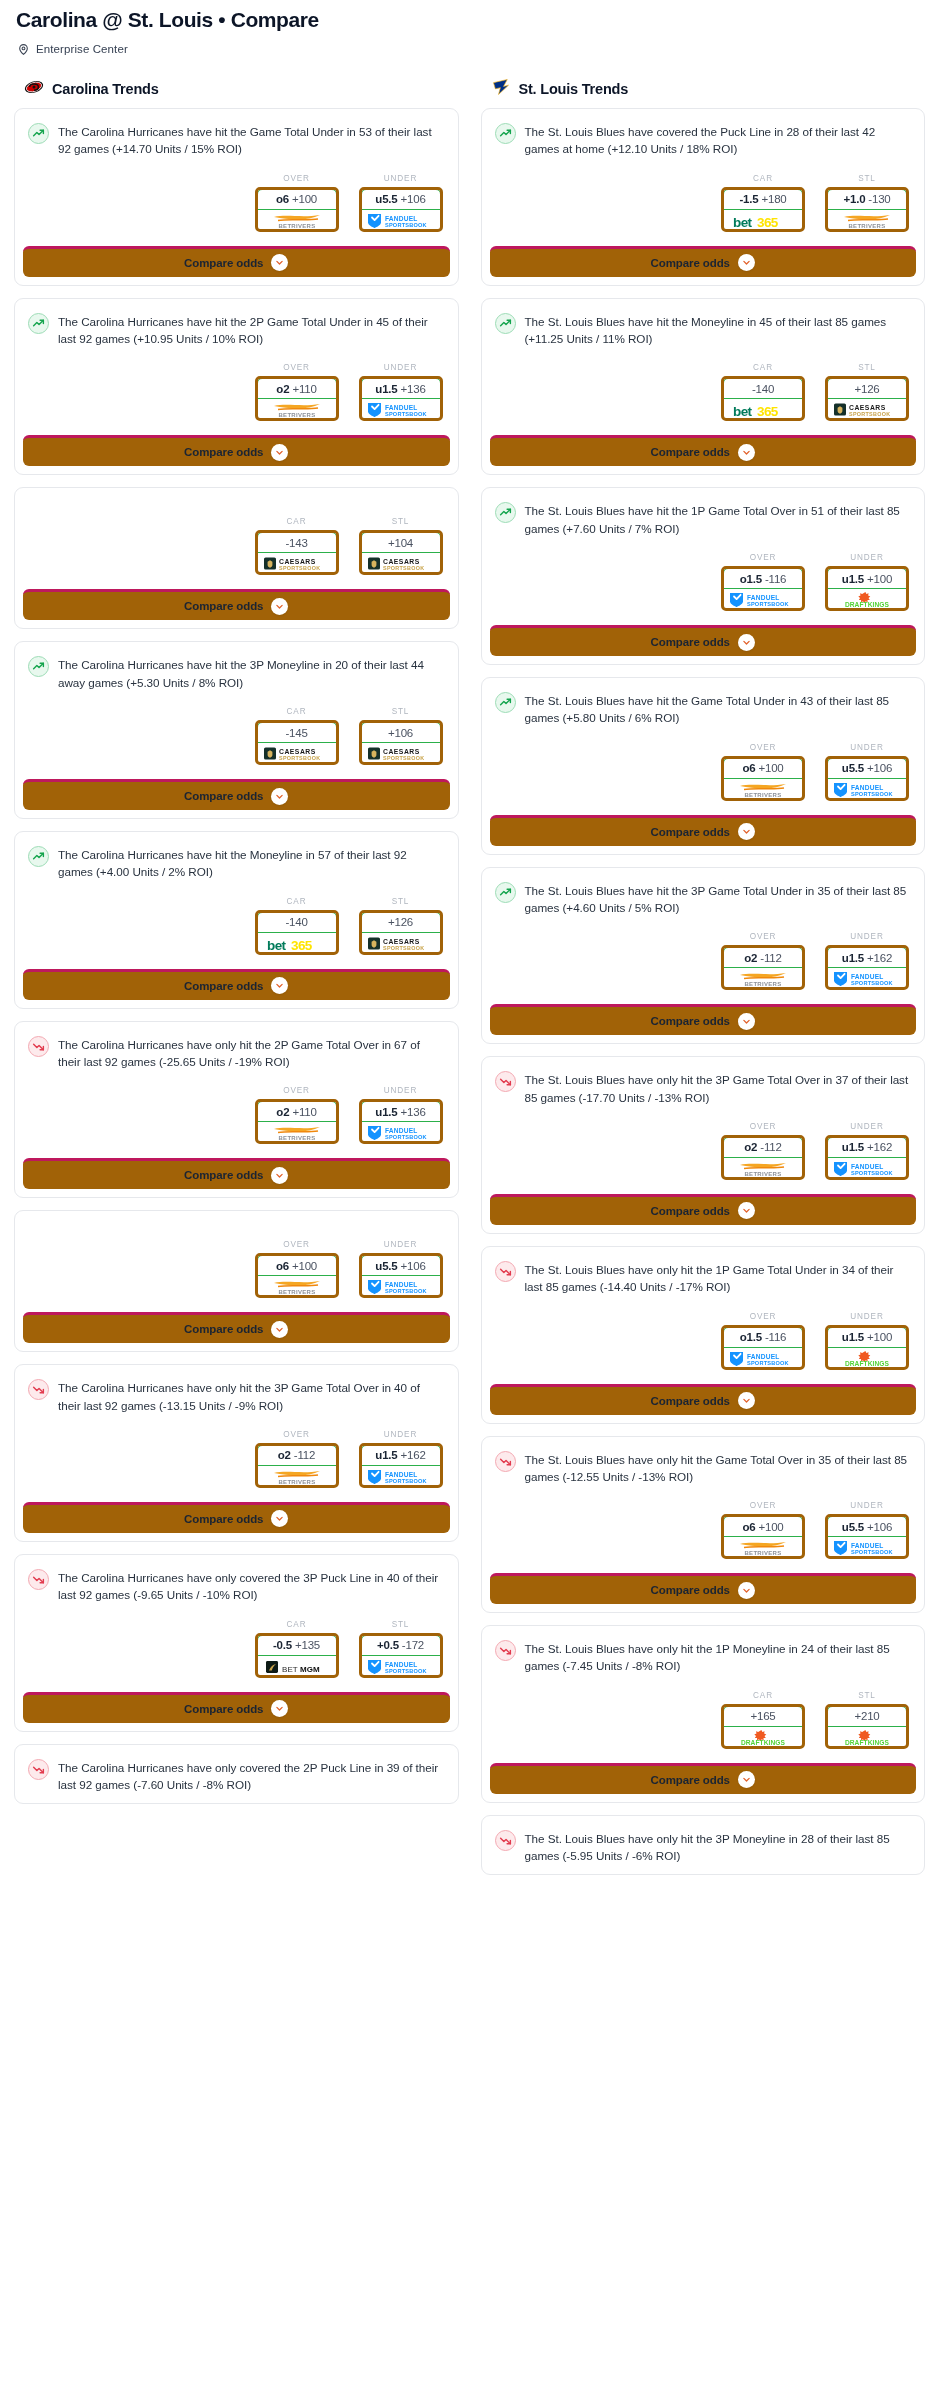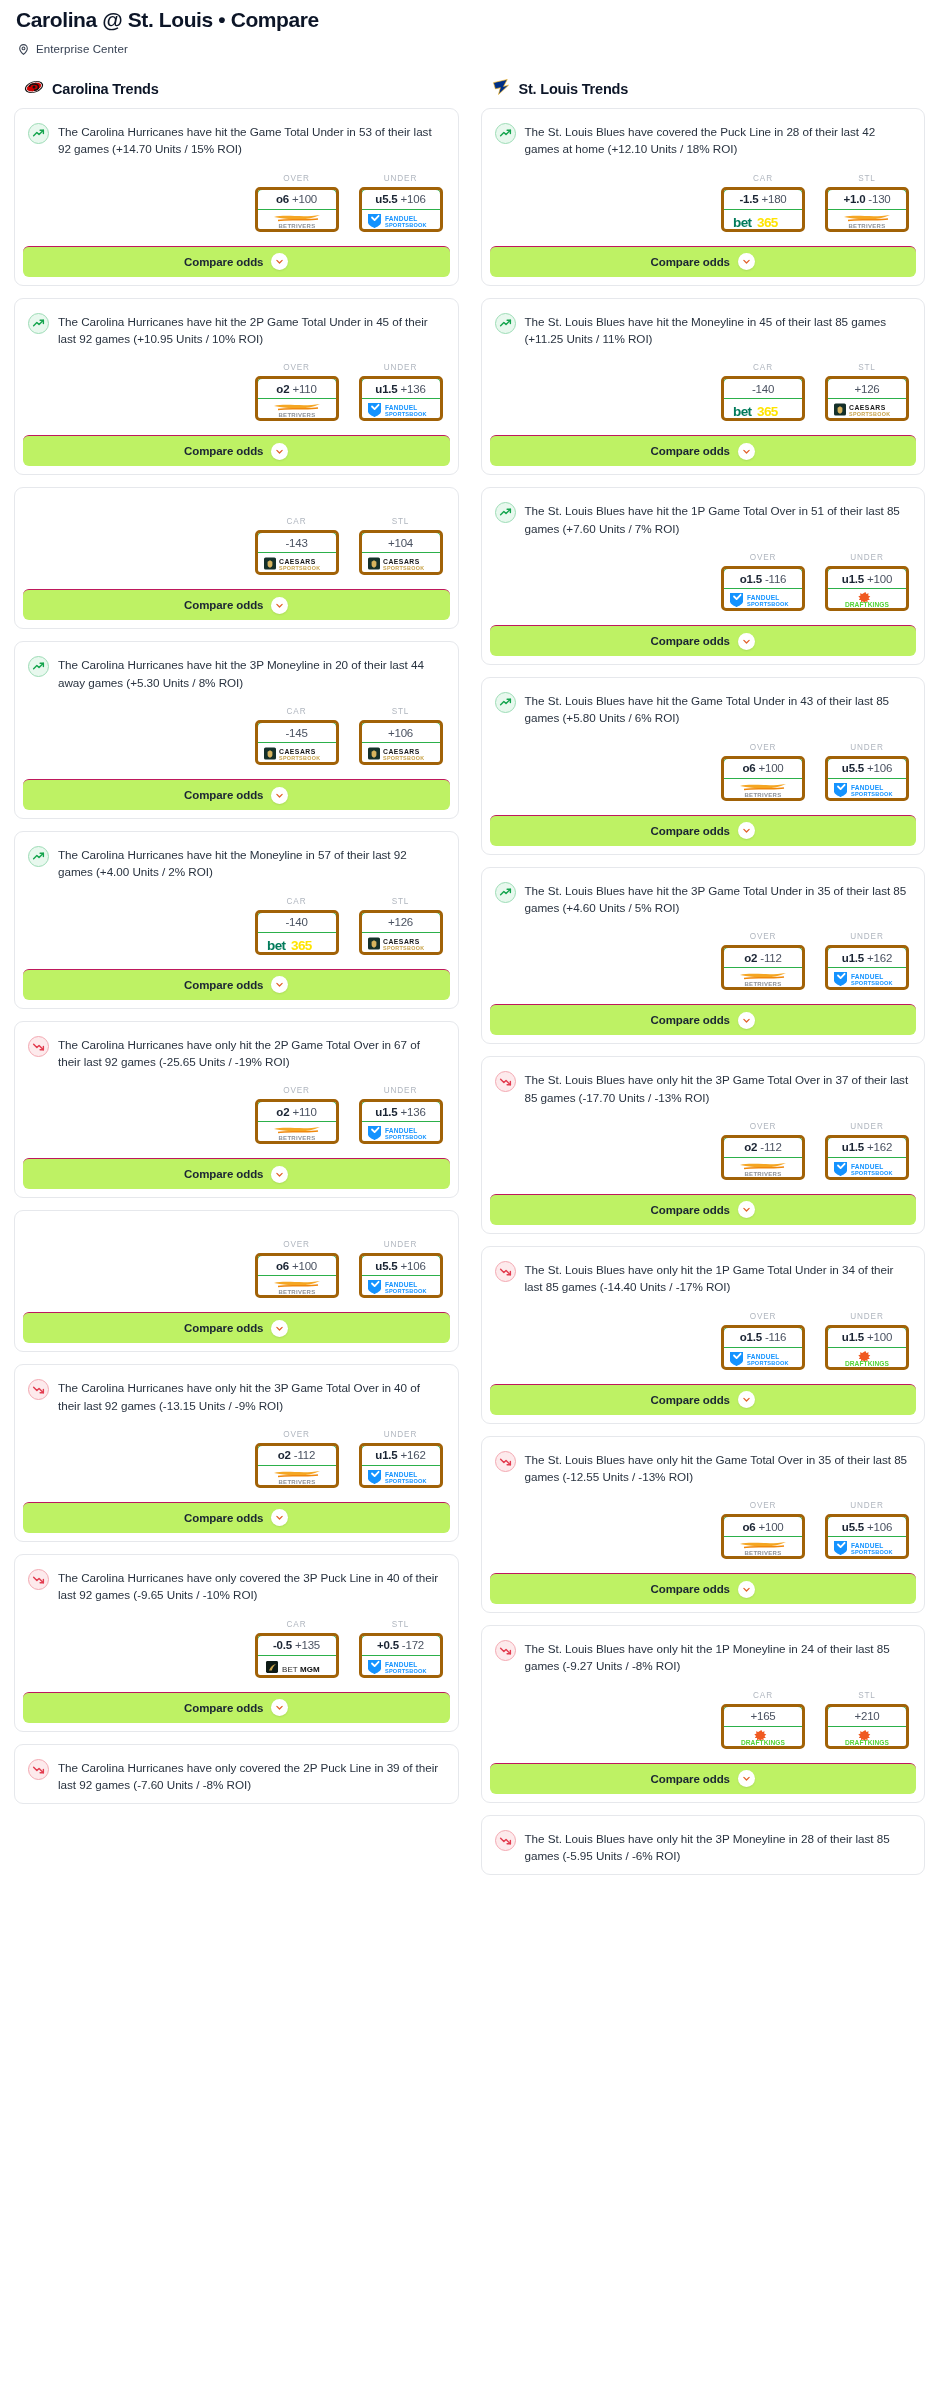--- a/index.html
+++ b/index.html
@@ -132,22 +132,22 @@
     display: flex;
     align-items: flex-end;
     justify-content: center;
     background: #fff;
     border-radius: 0 0 5px 5px;
   }
   .book-cell svg { display: block; }
 
   
   .compare {
-    background: #bef264;
-    border-top: 1px solid #be185d;
+    background: #a16207;
+    border-top: 3px solid #be185d;
     height: 31px;
     display: flex;
     align-items: center;
     justify-content: center;
     gap: 8px;
     cursor: pointer;
     margin: 0 8px 8px 8px;
     border-radius: 6px;
   }
   .compare-label {
@@ -1150,21 +1150,21 @@
         </div>
         <div class="card">
           <div class="card-body">
          <div class="trend-row">
            <span class="tr-icon down">
                 <svg viewBox="0 0 24 24" fill="none" stroke="#e23b4e" stroke-width="2.6" stroke-linecap="round" stroke-linejoin="round">
     <polyline points="3,8 9,14 13,10 21,18"></polyline>
                   <polyline points="15,18 21,18 21,12"></polyline>
                 </svg>
               </span>
-           <span class="tr-text">The St. Louis Blues have only hit the 1P Moneyline in 24 of their last 85 games (-9.27 Units / -8% ROI)</span>
+           <span class="tr-text">The St. Louis Blues have only hit the 1P Moneyline in 24 of their last 85 games (-7.45 Units / -8% ROI)</span>
          </div>
          <div class="odds-wrap">
               <div class="odds-col">
              <div class="odds-label">CAR</div>
              <div class="odds-box">
                <div class="odds-top">
 
                  <span class="odds-price">+165</span>
                </div>
                <div class="book-cell">

